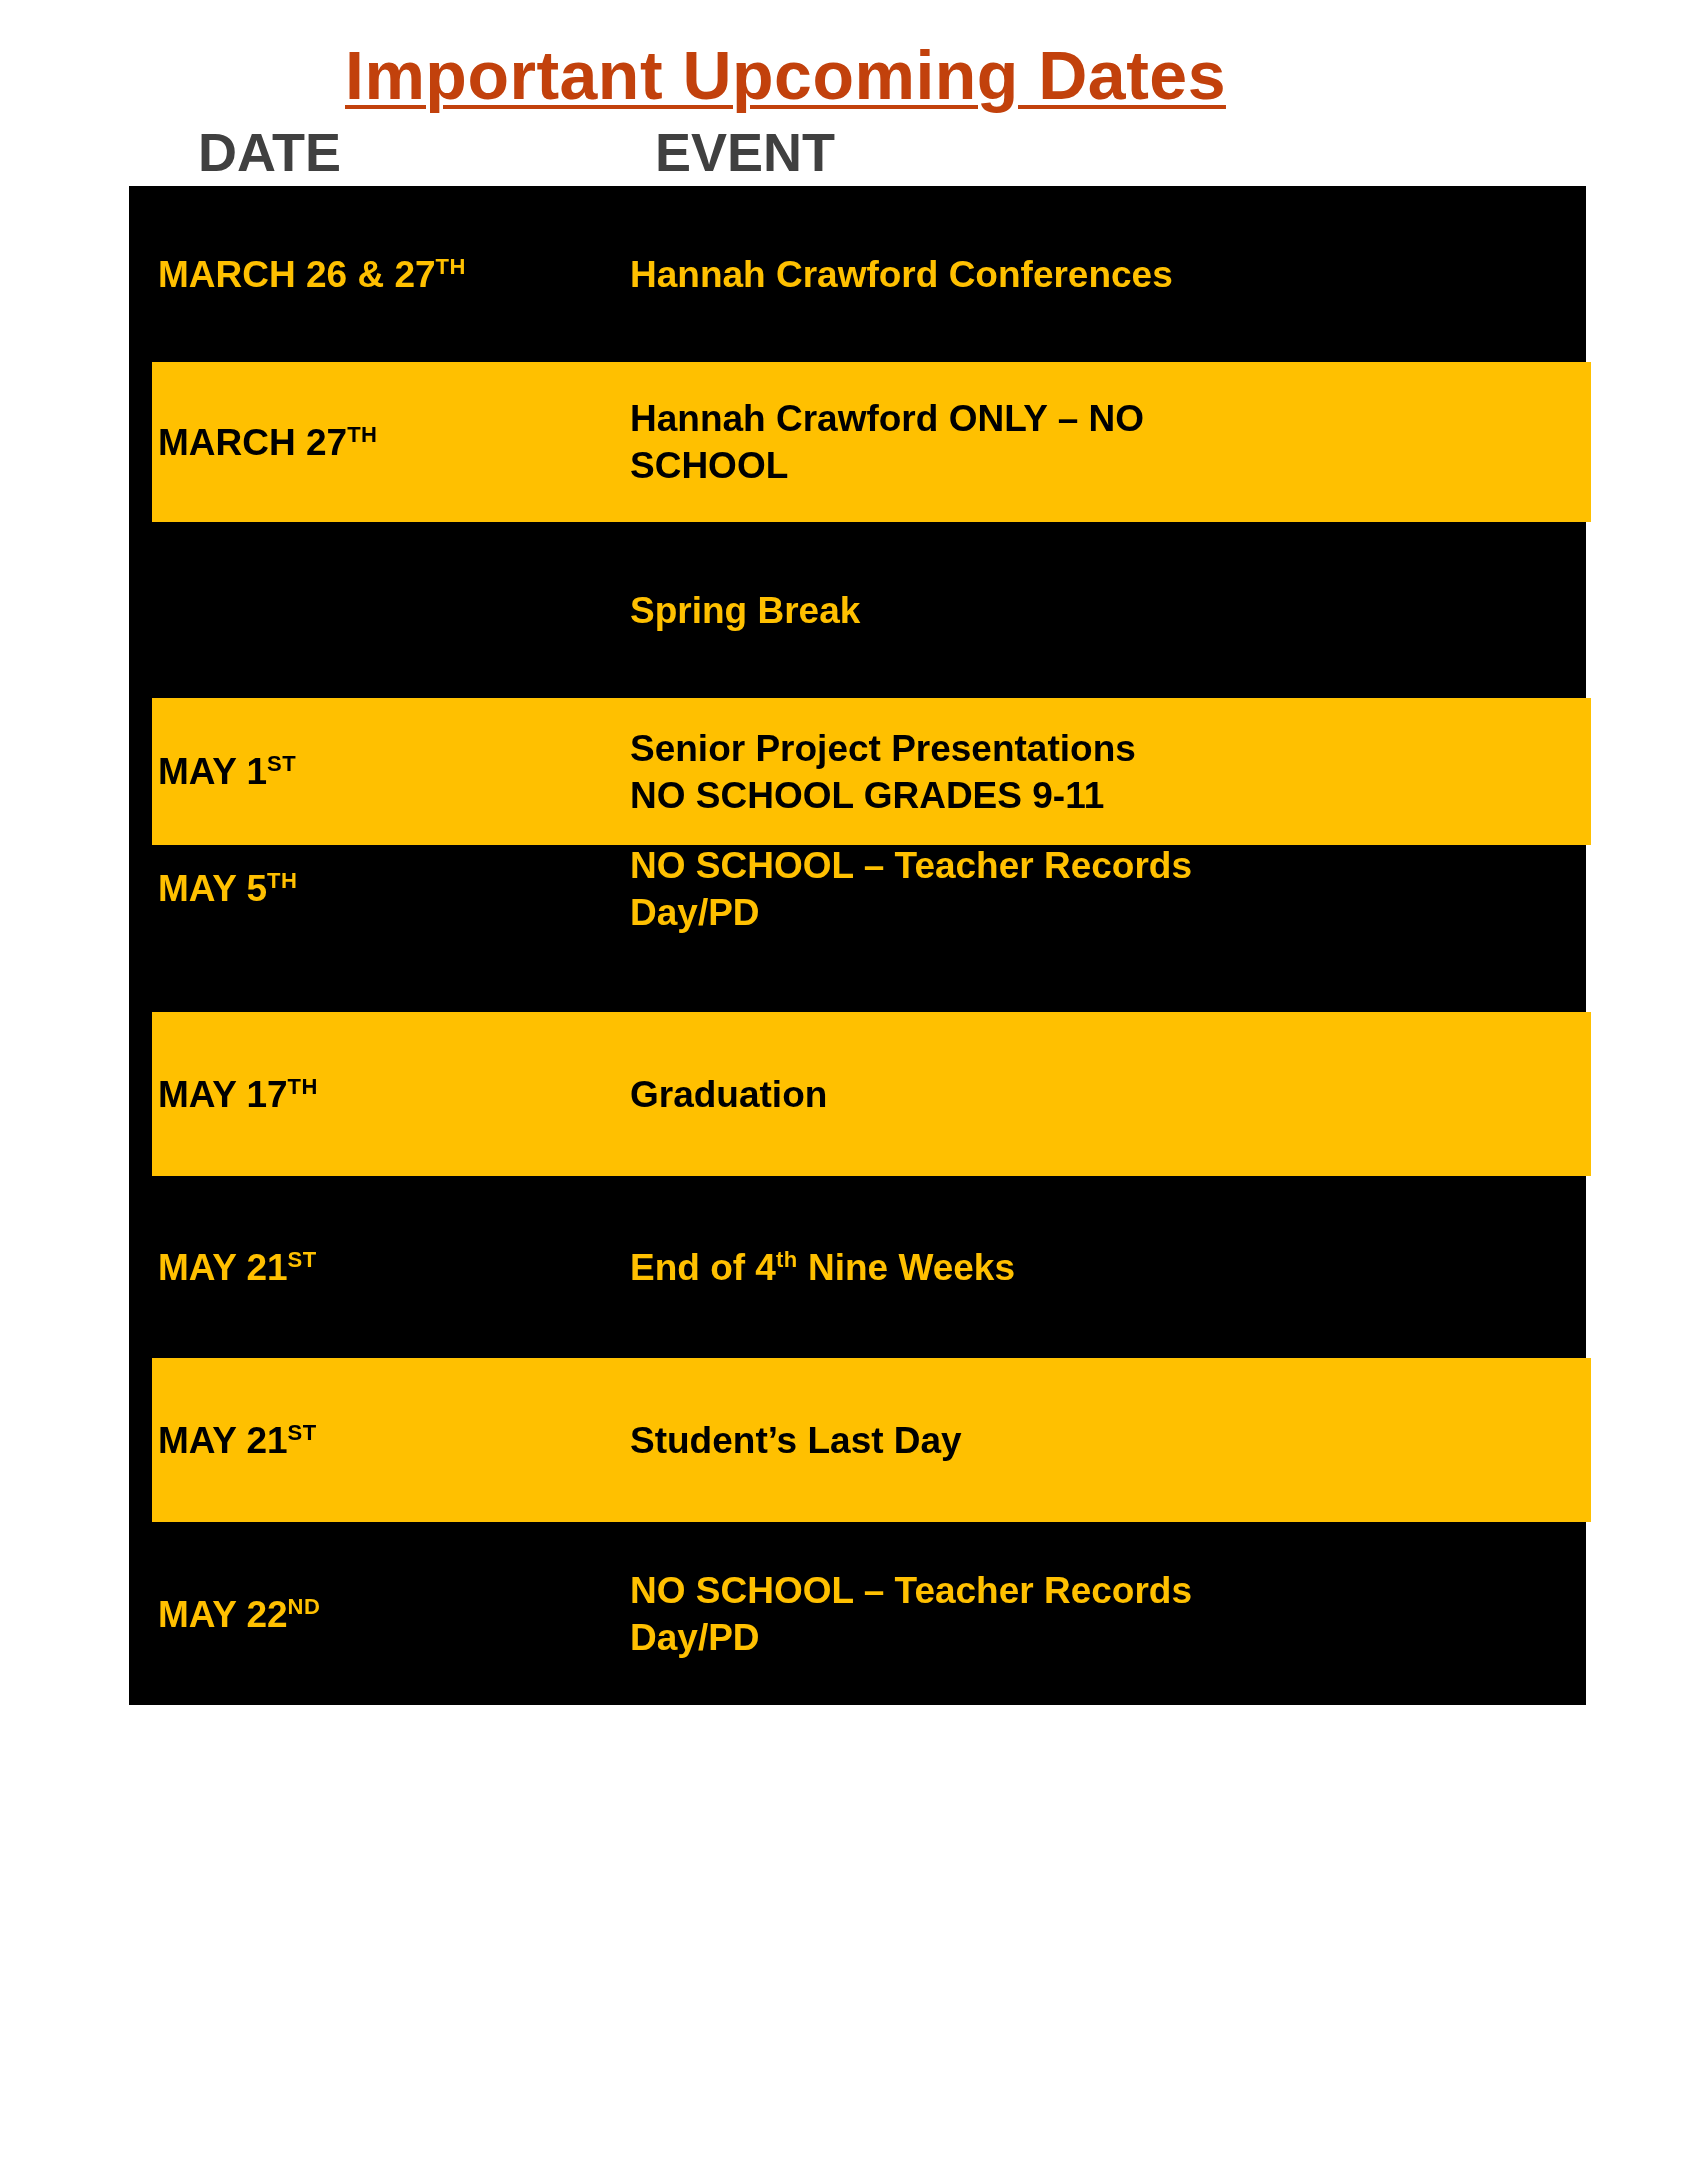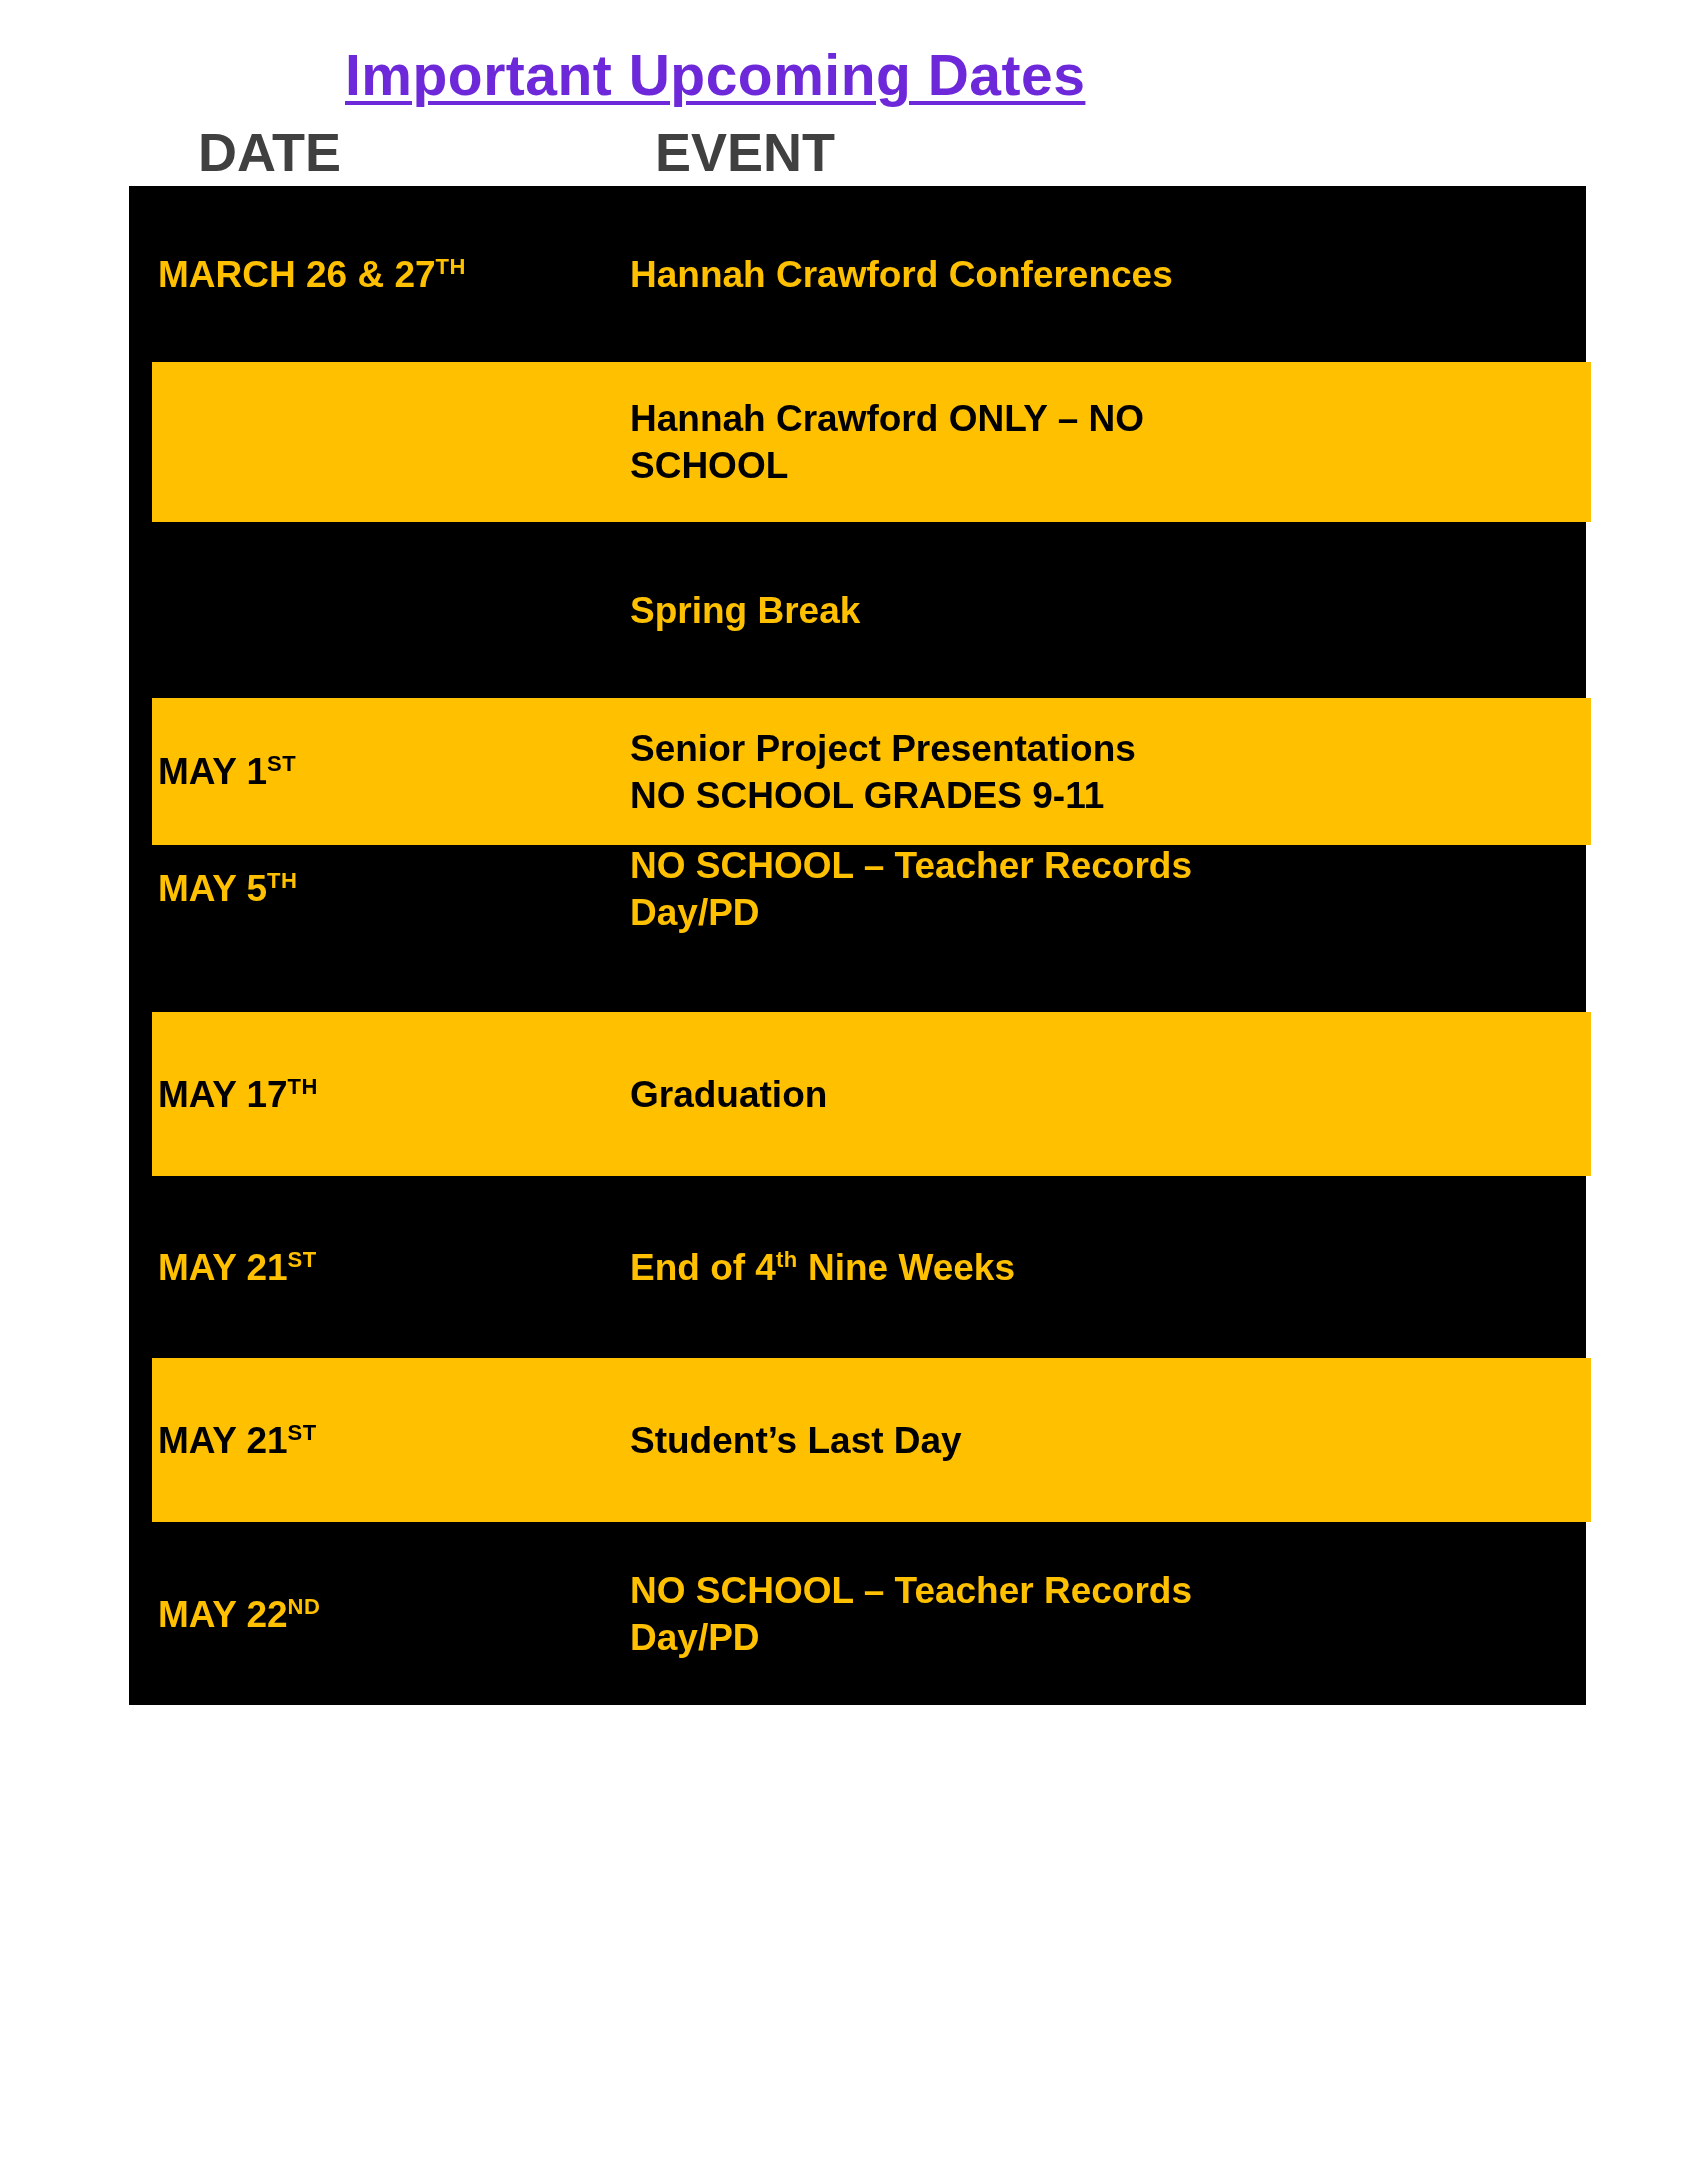--- a/index.html
+++ b/index.html
@@ -13,24 +13,24 @@
     position: relative;
     overflow: hidden;
     font-family: "Liberation Sans", "DejaVu Sans", sans-serif;
   }
   .title {
     position: absolute;
     left: 345px;
     top: 36px;
     width: 976px;
     margin: 0;
-    font-size: 57px;
+    font-size: 68px;
     font-weight: bold;
     line-height: 79px;
-    color: #6d28d9;
+    color: #c2410c;
     text-decoration: underline;
     text-decoration-thickness: 4px;
     text-underline-offset: 6px;
     white-space: nowrap;
     letter-spacing: 0.5px;
   }
   .col-header {
     position: absolute;
     top: 121px;
     font-size: 54px;
@@ -106,20 +106,23 @@
     <div class="cell-date">
       <div><span>MARCH 26 &amp; 27</span><sup>TH</sup></div>
     </div>
     <div class="cell-event">
       <div>Hannah Crawford Conferences</div>
     </div>
   </div>
 
   <div class="row yellow" style="top:176px;height:160px;">
     <div class="bg"></div>
+    <div class="cell-date">
+      <div><span>MARCH 27</span><sup>TH</sup></div>
+    </div>
     <div class="cell-event">
       <div>Hannah Crawford ONLY – NO</div>
       <div>SCHOOL</div>
     </div>
   </div>
 
   <div class="row black" style="top:337px;height:175px;">
     <div class="cell-event">
       <div>Spring Break</div>
     </div>

